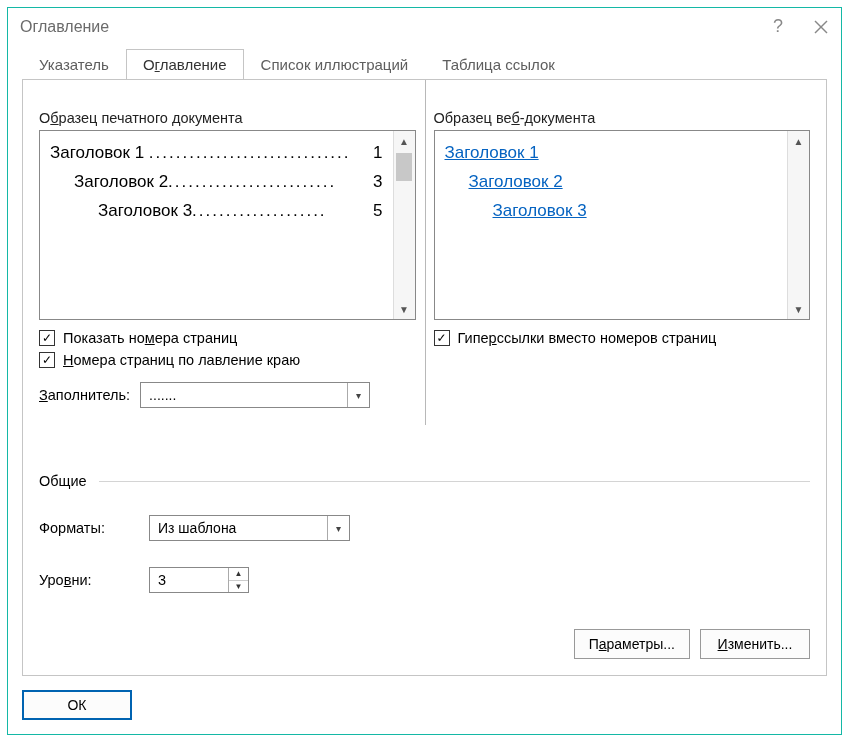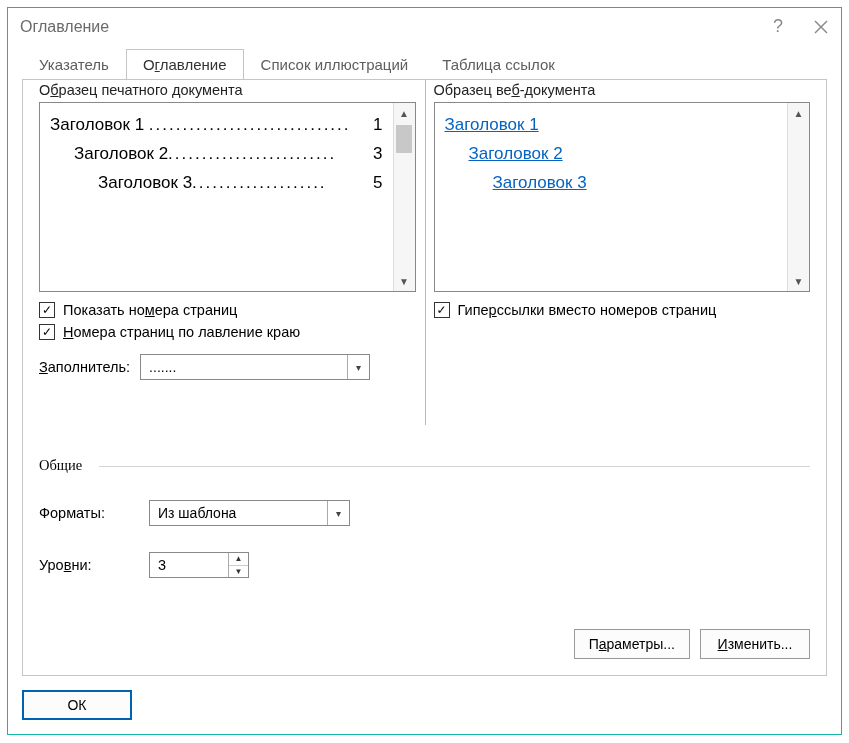--- a/index.html
+++ b/index.html
@@ -63,21 +63,21 @@
   }
   .tab.active {
     border: 1px solid #c5c5c5;
     border-bottom: 1px solid #fff;
     color: #333;
     background: #fff;
   }
   .tab-content {
     border: 1px solid #c5c5c5;
     margin: 0 14px;
-    padding: 2px 16px;
+    padding: 30px 16px;
     flex: 1;
     position: relative;
   }
   .columns {
     display: flex;
     gap: 18px;
     height: 345px;
   }
   .col {
     flex: 1;
@@ -194,24 +194,23 @@
   .combo .combo-btn {
     width: 22px;
     border-left: 1px solid #aaa;
     display: flex;
     align-items: center;
     justify-content: center;
     color: #444;
   }
   .section-title {
     font-size: 14.5px;
-    margin-top: 30px;
+    margin-top: 18px;
     margin-bottom: 10px;
     position: relative;
-    font-family: Liberation Serif, serif;
   }
   .section-title::after {
     content: "";
     position: absolute;
     left: 60px;
     right: 0;
     top: 50%;
     height: 1px;
     background: #d4d4d4;
   }

